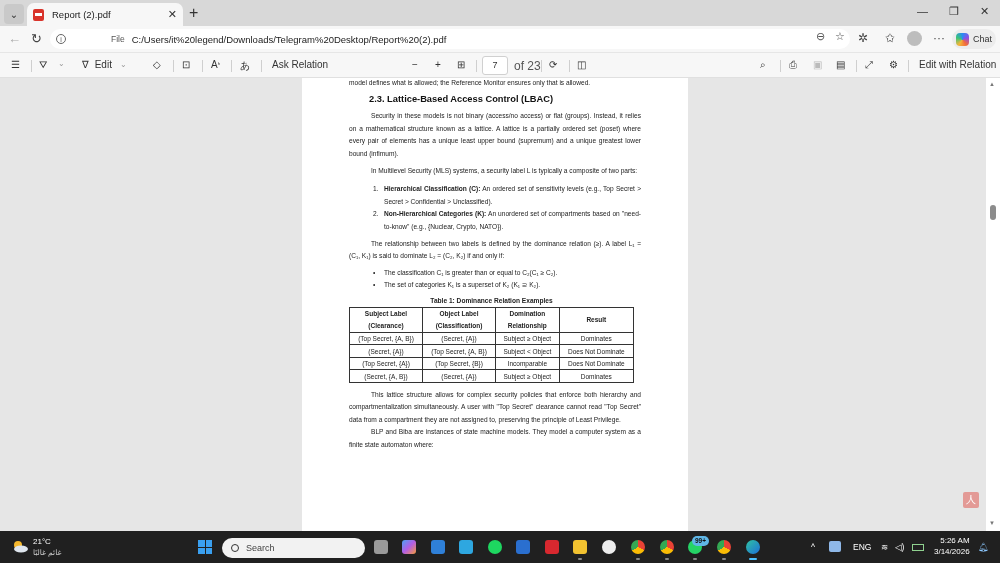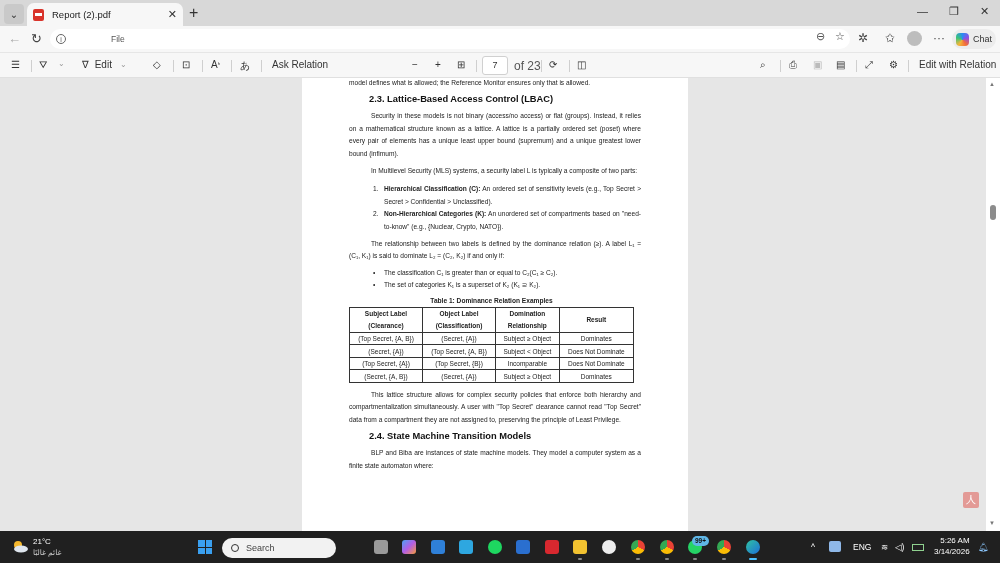--- a/index.html
+++ b/index.html
@@ -61,21 +61,21 @@
   .scroll-thumb { position: absolute; left: 4px; top: 127px; width: 6px; height: 15px; border-radius: 3px; background: #8c8c8c; }
   .acrobat-float { position: absolute; left: 963px; top: 492px; width: 16px; height: 16px; background: #e39a96; border-radius: 2px; color: #fff; font-size: 10px; text-align: center; line-height: 16px; }
 
   
   .taskbar { position: absolute; left: 0; top: 531px; width: 1000px; height: 32px; background: #202020; padding-left: 16px; }
   .weather-icon { position: absolute; left: 12px; top: 8px; width: 16px; height: 14px; }
   .weather-temp { position: absolute; left: 33px; top: 6px; font-size: 8px; color: #fff; }
   .weather-desc { position: absolute; left: 33px; top: 17px; font-size: 7.5px; color: #ccc; }
   .start { position: absolute; left: 198px; top: 9px; width: 14px; height: 14px; display: grid; grid-template-columns: 1fr 1fr; gap: 1px; }
   .start span { background: #3aa0f0; }
-  .search-box { position: absolute; left: 222px; top: 7px; width: 114px; height: 20px; background: #f2f2f2; border-radius: 10px; display: flex; align-items: center; padding-left: 9px; font-size: 9px; color: #444; }
+  .search-box { position: absolute; left: 222px; top: 7px; width: 143px; height: 20px; background: #f2f2f2; border-radius: 10px; display: flex; align-items: center; padding-left: 9px; font-size: 9px; color: #444; }
   .search-glyph { width: 8px; height: 8px; border: 1.4px solid #333; border-radius: 50%; margin-right: 7px; position: relative; }
   .tb-app { position: absolute; top: 9px; width: 14px; height: 14px; border-radius: 3px; }
   .tb-app.active::after { content: ""; position: absolute; left: 3px; top: 18px; width: 8px; height: 2px; background: #4cc2ff; border-radius: 1px; }
   .tb-app.running::after { content: ""; position: absolute; left: 5px; top: 18px; width: 4px; height: 2px; background: #888; border-radius: 1px; }
   .badge99 { position: absolute; left: 692px; top: 536px; height: 10px; padding: 0 3px; border-radius: 5px; background: #5fb6e6; color: #111; font-size: 6.5px; line-height: 10px; font-weight: bold; }
   .tray { position: absolute; top: 11px; font-size: 8.5px; color: #fff; }
   .clock { position: absolute; left: 934px; top: 4px; font-size: 8px; color: #fff; text-align: right; line-height: 11px; }
 </style>
 </head>
 <body>
@@ -96,20 +96,21 @@
     <span class="win-ctrl" style="left:949px">❐</span>
     <span class="win-ctrl" style="left:980px">✕</span>
   </div>
 
   <div class="addrbar">
     <span class="nav-btn" style="left:8px;color:#aaa">←</span>
     <span class="nav-btn" style="left:31px">↻</span>
     <div class="omnibox">
       <span class="info-icon">i</span>
       <span class="url-label">File</span>
+      <span class="url">C:/Users/it%20legend/Downloads/Telegram%20Desktop/Report%20(2).pdf</span>
     </div>
     <span class="omni-icon" style="left:816px">⊖</span>
     <span class="omni-icon" style="left:835px">☆</span>
     <span class="tb-icon" style="left:858px">✲</span>
     <span class="tb-icon" style="left:885px">✩</span>
     <span class="avatar"></span>
     <span class="tb-icon" style="left:933px">···</span>
     <div class="chat-btn">
       <span class="copilot-logo"></span>
       <span>Chat</span>
@@ -214,21 +215,20 @@
           </tr>
           <tr>
             <td>(Secret, {A, B})</td>
             <td>(Secret, {A})</td>
             <td>Subject ≥ Object</td>
             <td>Dominates</td>
           </tr>
         </tbody>
           </table>
         <p class="p indent" style="margin-top:6px">This lattice structure allows for complex security policies that enforce both hierarchy and compartmentalization simultaneously. A user with "Top Secret" clearance cannot read "Top Secret" data from a compartment they are not assigned to, preserving the principle of Least Privilege.</p>
-        <h2 class="h2" style="margin-top:5px;margin-bottom:6px">2.4. State Machine Transition Models</h2>
         <p class="p indent">BLP and Biba are instances of state machine models. They model a computer system as a finite state automaton where:</p>
       </div>
     </div>
   </div>
 
   <div class="scrollbar">
     <span class="scroll-arrow" style="top:3px">▲</span>
     <span class="scroll-thumb"></span>
     <span class="scroll-arrow" style="top:442px">▼</span>
   </div>

